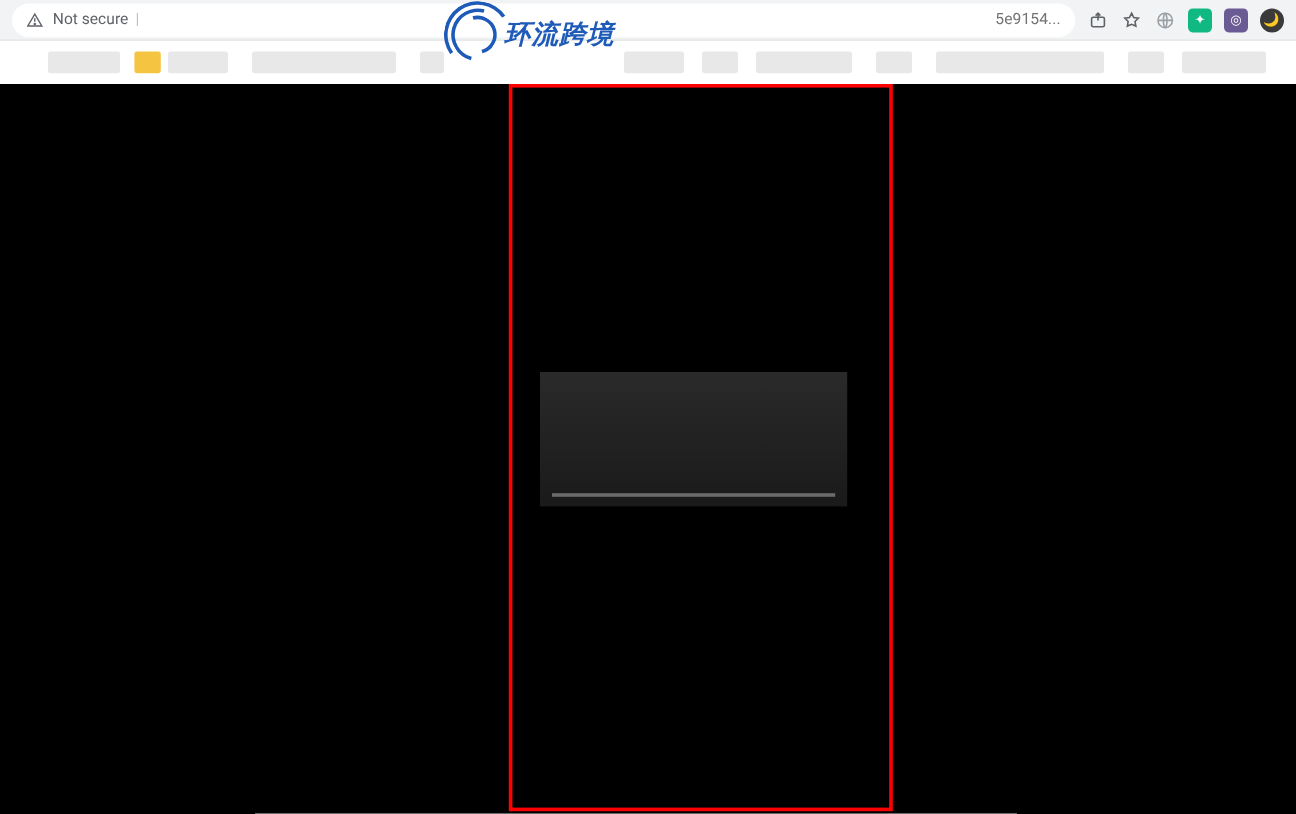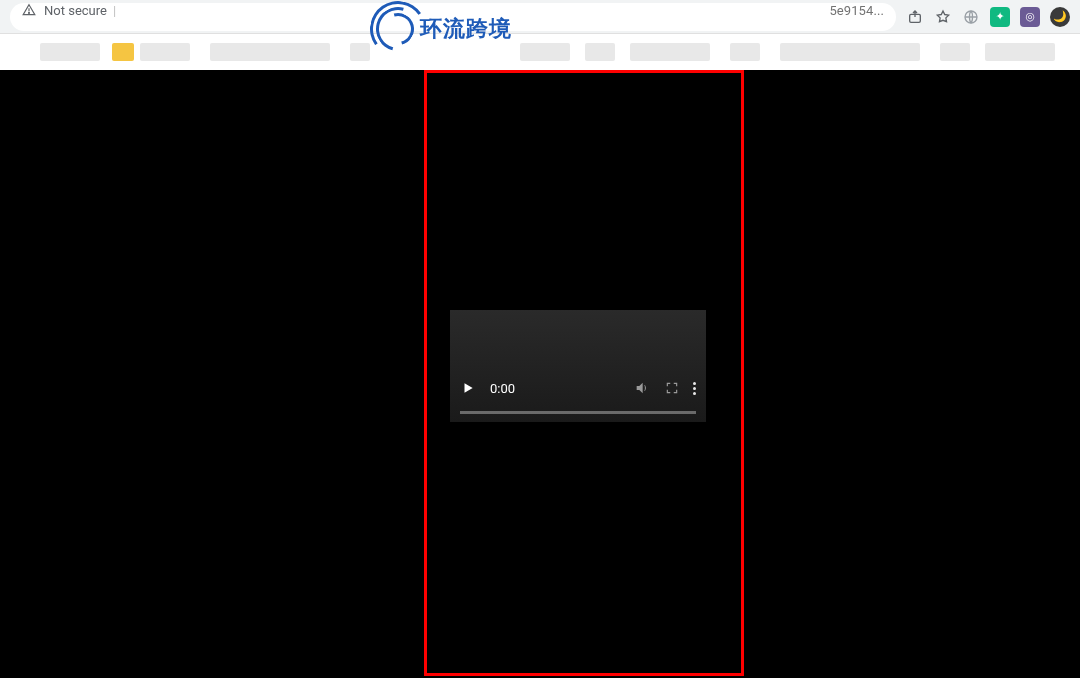--- a/index.html
+++ b/index.html
@@ -26,21 +26,21 @@
       border-bottom: 1px solid #e0e0e0;
       position: relative;
     }
 
     .url-box {
       flex: 1;
       height: 28px;
       background: #ffffff;
       border-radius: 14px;
       display: flex;
-      align-items: flex-start;
+      align-items: center;
       padding: 0 12px;
       font-size: 13px;
       color: #5f6368;
       overflow: hidden;
       white-space: nowrap;
     }
 
     .url-box .warn {
       margin-right: 8px;
       color: #5f6368;
@@ -144,20 +144,21 @@
     }
 
     .brand-arc .a1 { width: 56px; height: 56px; top: 0; left: 0; transform: rotate(10deg); }
     .brand-arc .a2 { width: 44px; height: 44px; top: 6px; left: 6px; transform: rotate(60deg); border-color:#1e5bb8; border-right-color:transparent; border-top-color:transparent;}
     .brand-arc .a3 { width: 32px; height: 32px; top: 12px; left: 12px; transform: rotate(120deg); }
 
     .brand-text {
       font-size: 22px;
       font-weight: 800;
       color: #1e5bb8;
+      font-style: italic;
       letter-spacing: 1px;
       margin-left: -6px;
     }
 
     
     .video-area {
       width: 100%;
       height: calc(678px - 34px - 36px);
       background: #000;
       position: relative;
@@ -324,43 +325,18 @@
   <div class="wm-blotch" style="left:780px;width:140px;"></div>
   <div class="wm-blotch" style="left:940px;width:30px;"></div>
   <div class="wm-blotch" style="left:985px;width:70px;"></div>
 </div>
 
 <div class="video-area">
 
   <div class="highlight-rect"></div>
 
   <div class="video-player">
-    <div class="video-controls">
-      <span class="vc-play">
-        <svg width="14" height="14" viewBox="0 0 24 24" fill="#ffffff">
-          <path d="M6 4l14 8-14 8V4z"></path>
-        </svg>
-      </span>
-      <span class="vc-time">0:00</span>
-      <span class="vc-spacer"></span>
-      <span class="vc-btn">
-        <svg width="16" height="16" viewBox="0 0 24 24" fill="#ffffff">
-          <path d="M4 9v6h4l5 5V4L8 9H4z"></path>
-          <path d="M16 8c1.5 1.5 1.5 6.5 0 8" stroke="#ffffff" stroke-width="1.5" fill="none"></path>
-        </svg>
-      </span>
-      <span class="vc-btn">
-        <svg width="14" height="14" viewBox="0 0 24 24" fill="none" stroke="#ffffff" stroke-width="2">
-          <path d="M4 9V4h5M20 9V4h-5M4 15v5h5M20 15v5h-5"></path>
-        </svg>
-      </span>
-      <span class="vc-more">
-        <span></span>
-          <span></span>
-          <span></span>
-      </span>
-    </div>
     <div class="progress-bar">
       <div class="progress-fill"></div>
     </div>
   </div>
 
 </div>
 
 </body></html>

